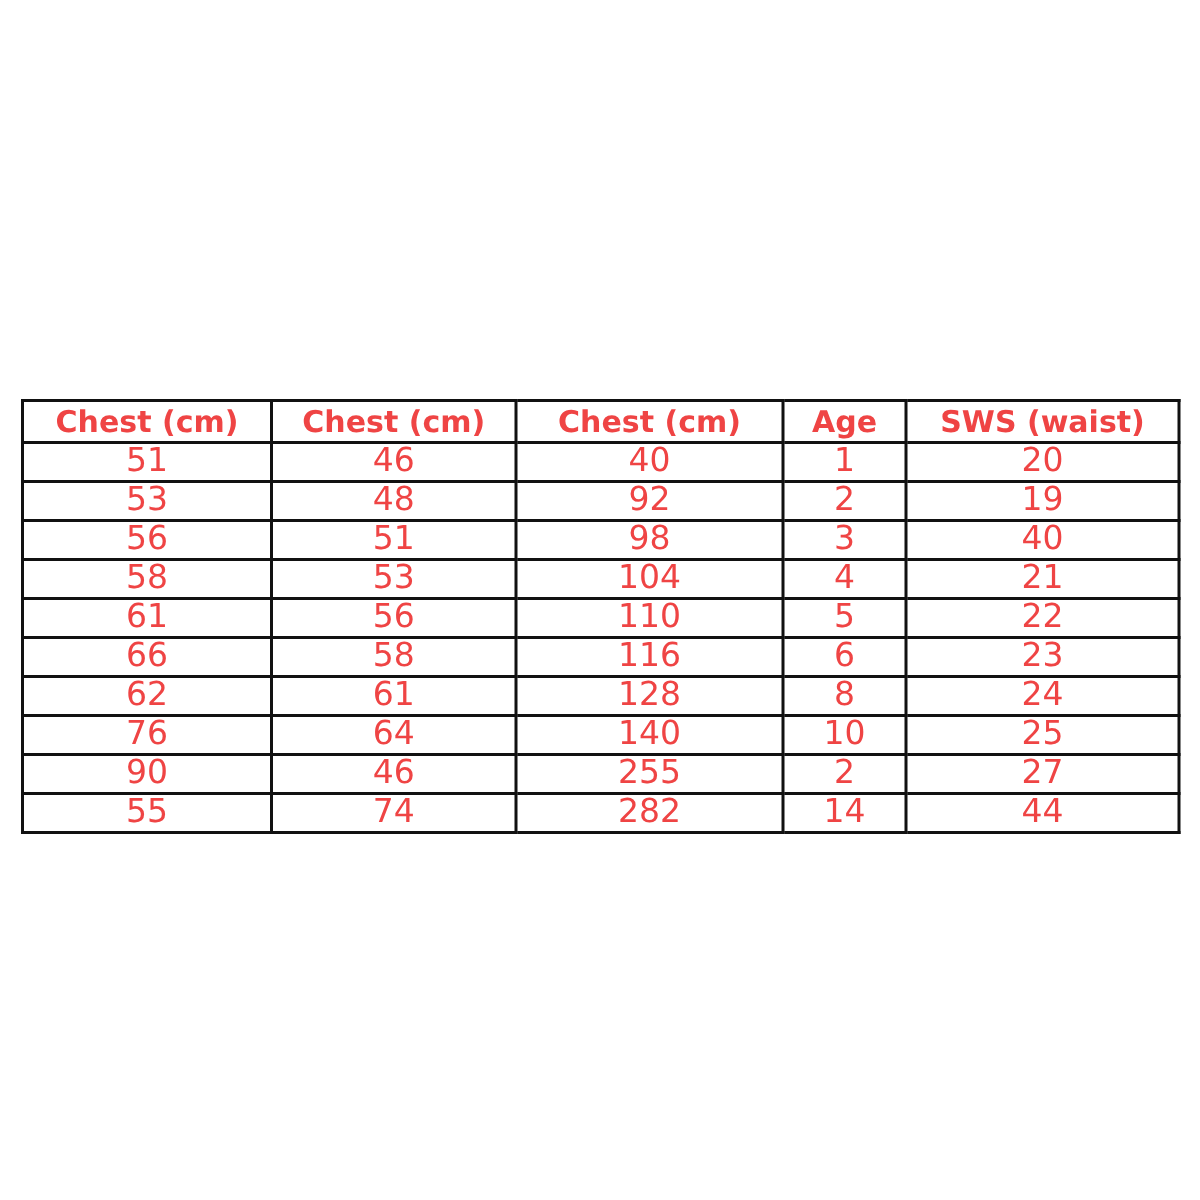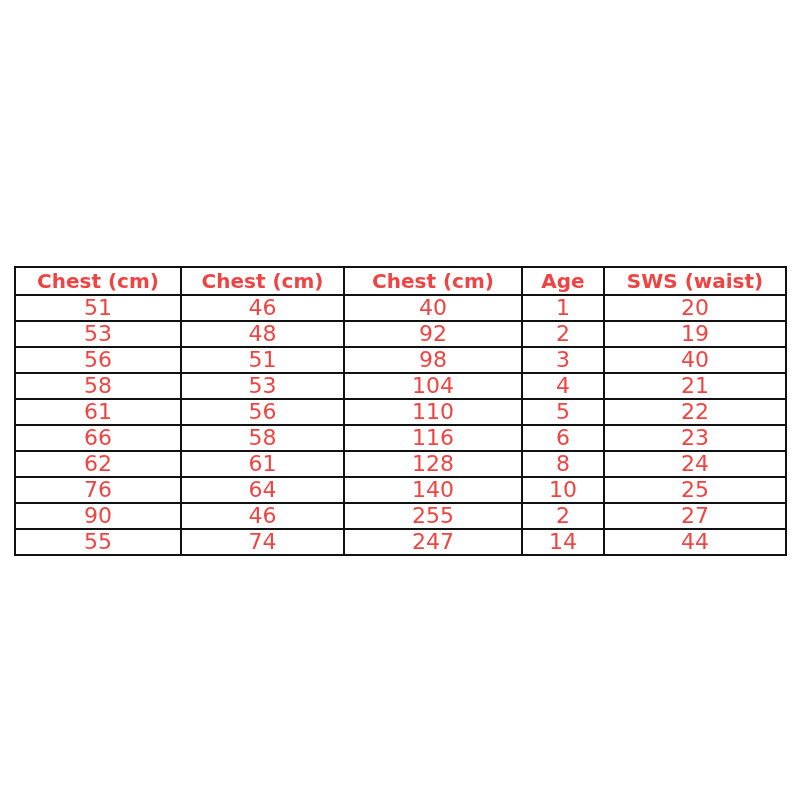--- a/index.html
+++ b/index.html
@@ -129,19 +129,19 @@
         <tr>
           <td>90</td>
           <td>46</td>
           <td>255</td>
           <td>2</td>
           <td>27</td>
         </tr>
         <tr>
           <td>55</td>
           <td>74</td>
-          <td>247</td>
+          <td>282</td>
           <td>14</td>
           <td>44</td>
         </tr>
       </tbody>
   </table>
 </div>
 
 </body></html>

